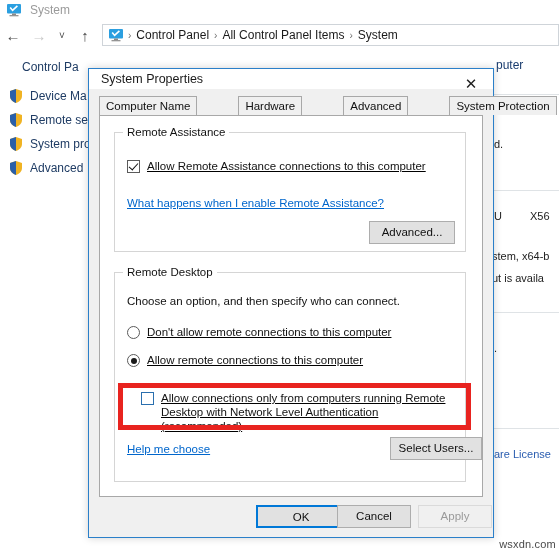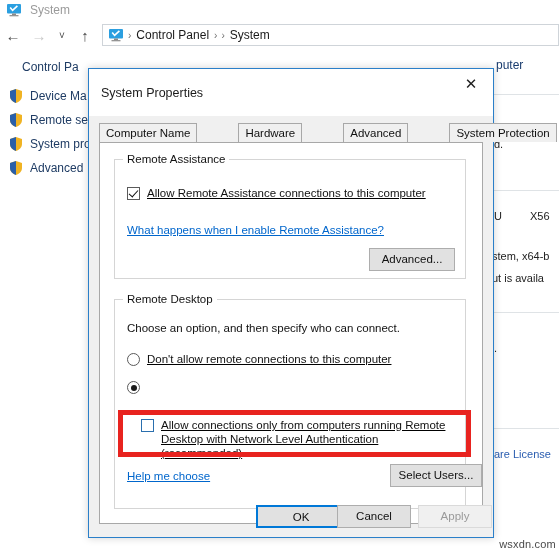--- a/index.html
+++ b/index.html
@@ -169,21 +169,21 @@
     position: absolute;
     left: 88px; top: 68px;
     width: 406px; height: 470px;
     background: #f0f0f0;
     border: 1px solid #2a7fc9;
     box-sizing: border-box;
     box-shadow: 0 0 8px rgba(0,0,0,.18);
   }
   #dialog-titlebar {
     position: relative;
-    height: 47px;
+    height: 20px;
     background: #ffffff;
     display: flex;
     align-items: center;
   }
   #dialog-title {
     margin-left: 12px;
     font-size: 12.5px;
     color: #1a1a1a;
   }
   #dialog-close {
@@ -386,20 +386,21 @@
         <svg width="16" height="16" viewBox="0 0 16 16">
           <rect x="1" y="2" width="14" height="9.5" rx="1" fill="#2b9fe0"></rect>
           <path d="M4.2 5.6 L6.6 8.4 L11.4 3.8" stroke="#ffffff" stroke-width="1.6" fill="none"></path>
           <rect x="6" y="11.5" width="4" height="1.6" fill="#8a8a8a"></rect>
           <rect x="3.5" y="13.1" width="9" height="1.2" fill="#8a8a8a"></rect>
         </svg>
       </span>
       <span class="crumb-sep">›</span>
       <span class="crumb">Control Panel</span>
       <span class="crumb-sep">›</span>
+      <span class="crumb">All Control Panel Items</span>
       <span class="crumb-sep">›</span>
       <span class="crumb">System</span>
     </div>
   </div>
 
   <div id="explorer-content">
 
     <div id="cp-sidebar">
       <div id="cp-sidebar-header">Control Pa</div>
 
@@ -499,20 +500,21 @@
 
       <div class="plain-text" style="left:12px; top:22px;">Choose an option, and then specify who can connect.</div>
 
       <div class="row" style="left:12px; top:52px; width:330px;">
         <span class="radio"></span>
         <span class="ctl-label">Don't allow remote connections to this computer</span>
       </div>
 
       <div class="row" style="left:12px; top:80px; width:330px;">
         <span class="radio selected"></span>
+        <span class="ctl-label">Allow remote connections to this computer</span>
       </div>
 
       <div class="row" style="left:26px; top:118px; width:320px;">
         <span class="checkbox blue"></span>
         <span class="ctl-label">
           <span>Allow connections only from computers running Remote</span><br>
           <span>Desktop with Network Level Authentication (recommended)</span>
         </span>
       </div>
 

